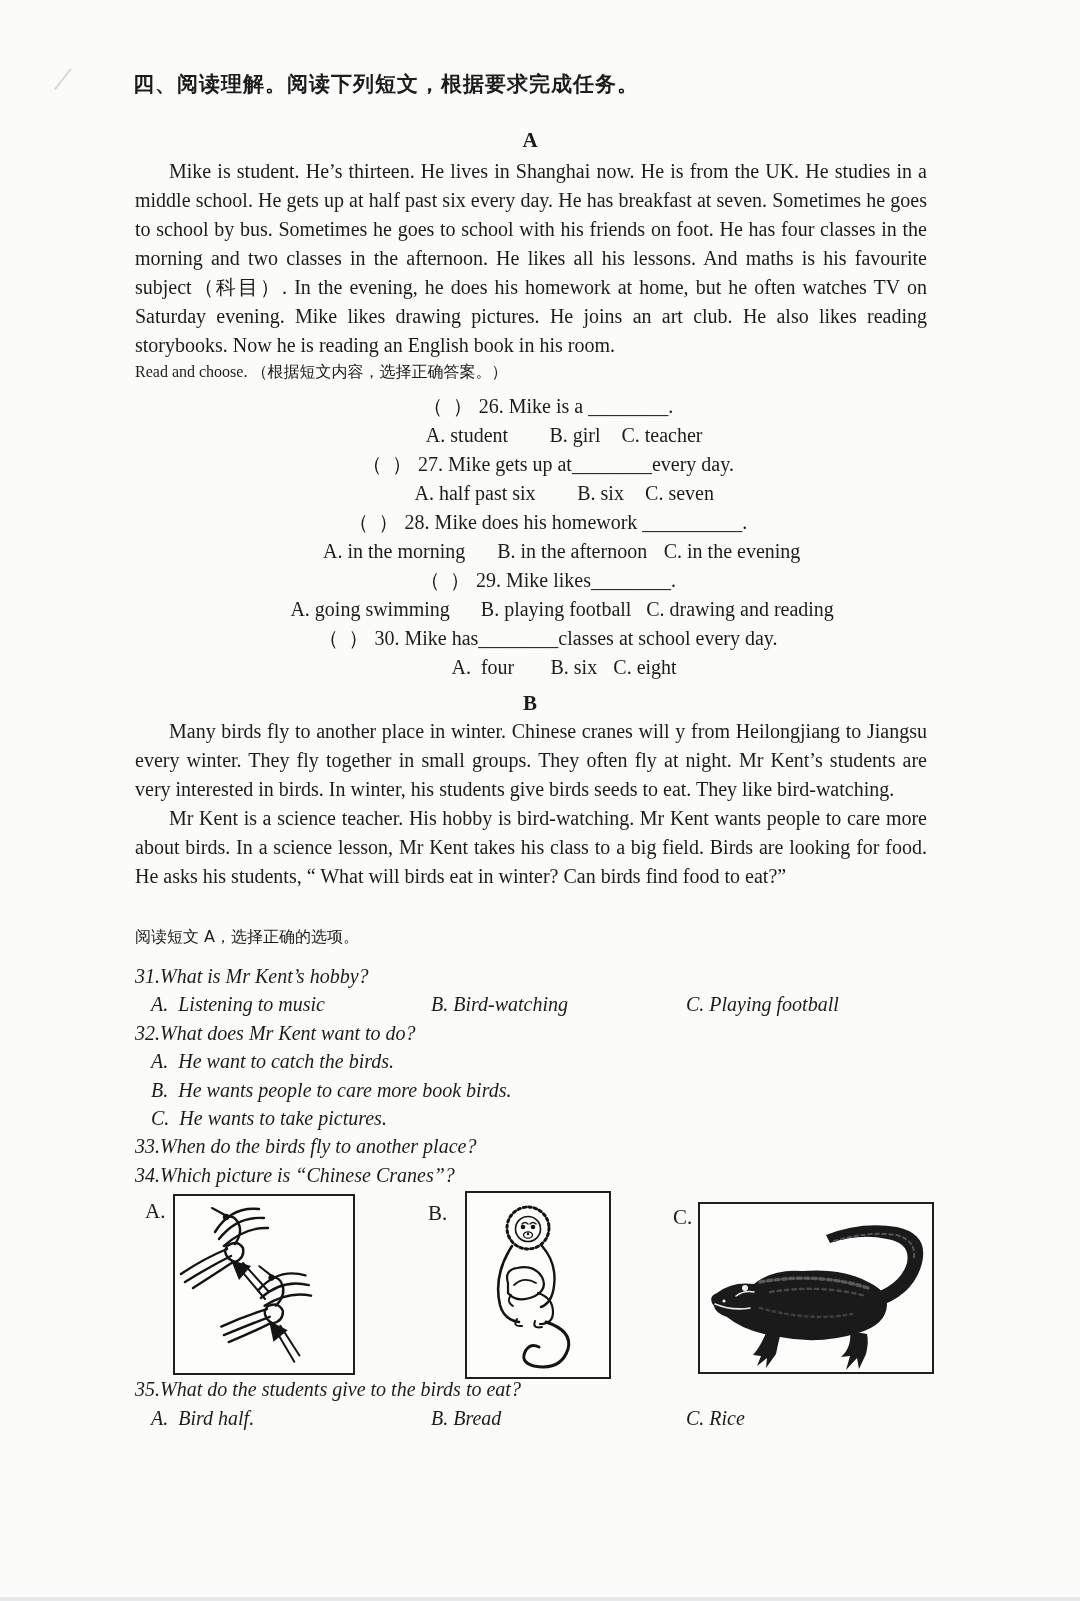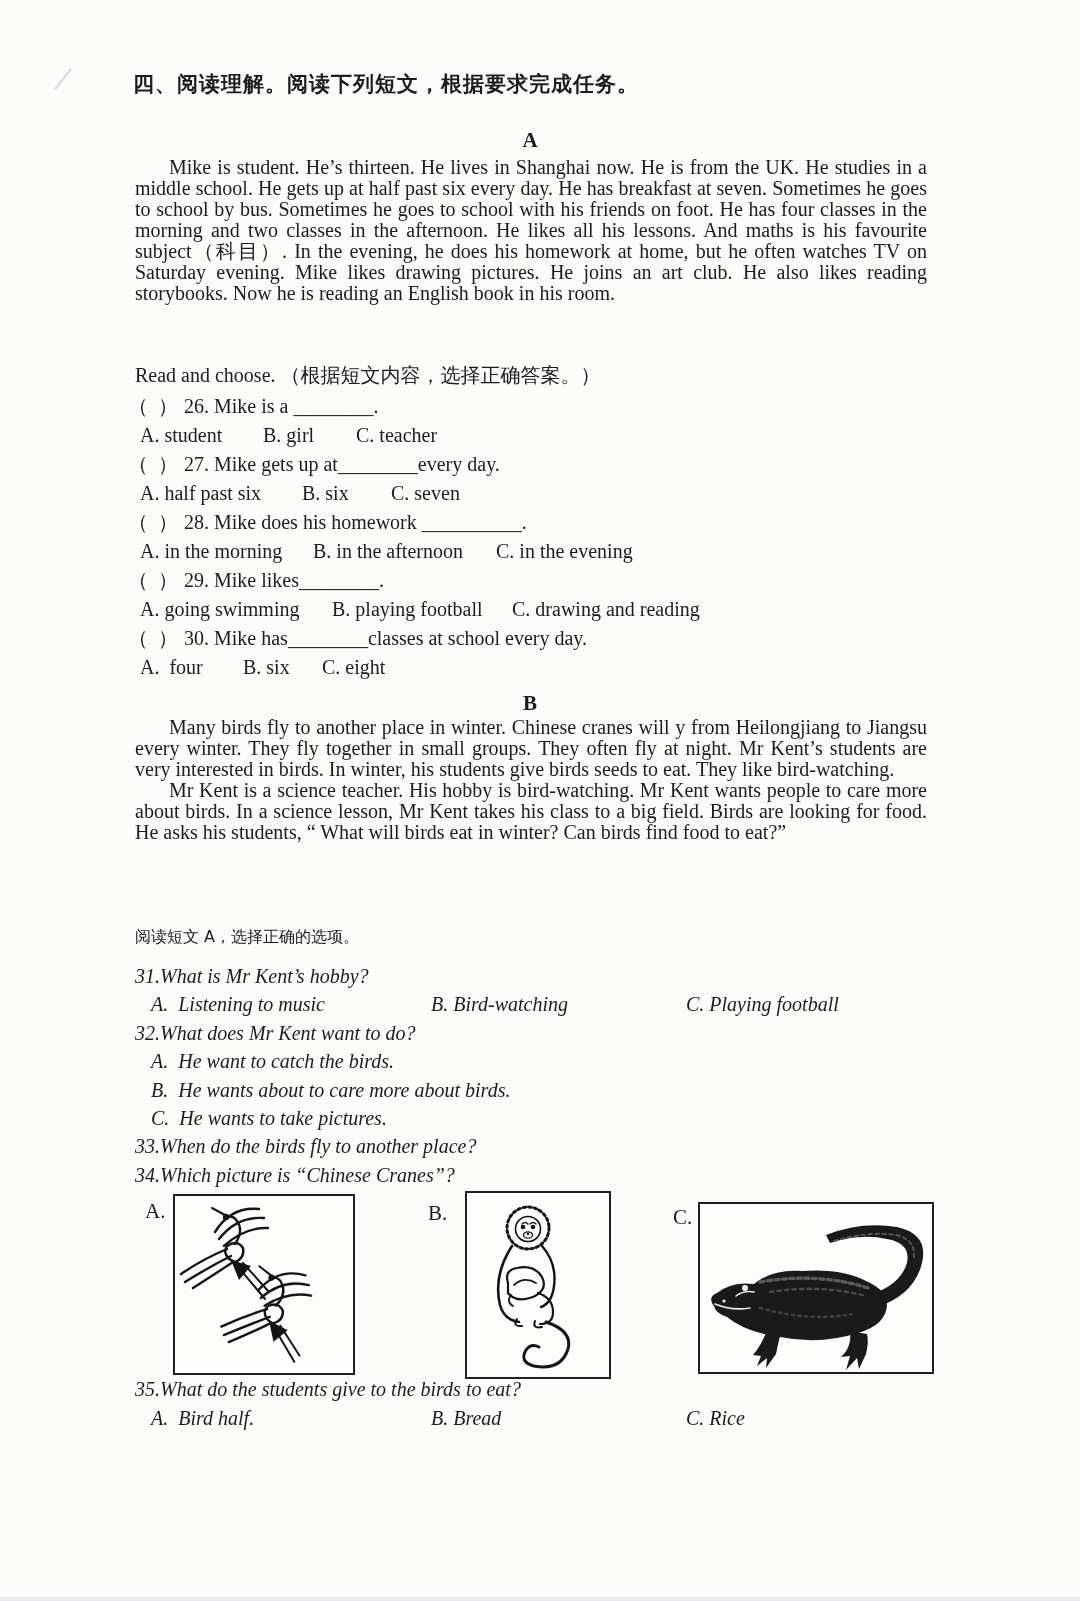--- a/index.html
+++ b/index.html
@@ -4,24 +4,24 @@
 <style>
   html,body{margin:0;padding:0;}
   body{width:1080px;height:1601px;background:#fbfbfa;position:relative;overflow:hidden;
        font-family:"Liberation Serif","DejaVu Serif",serif;color:#1c1c1c;}
   .page{position:absolute;inset:0;}
   .abs{position:absolute;}
   .cn{font-family:"DejaVu Sans","Liberation Sans",sans-serif;}
   .heading{left:133px;top:70px;font-size:21px;font-weight:bold;letter-spacing:1px;font-family:Liberation Serif, serif;}
   .sec-label{left:135px;width:790px;top:128px;text-align:center;font-size:21px;font-weight:bold;}
   .sec-label-b{top:691px;}
-  .passage{left:135px;top:157px;width:792px;font-size:20px;line-height:21px;text-align:justify;}
+  .passage{left:135px;top:157px;width:792px;font-size:20px;line-height:29px;text-align:justify;}
   .passage p{margin:0;text-indent:34px;}
-  .read-choose{left:135px;top:362px;font-size:20px;}
-  .qa{left:120px;top:392px;width:800px;font-size:20px;}
+  .read-choose{left:135px;top:362px;font-size:16px;}
+  .qa{left:144px;top:392px;width:800px;font-size:20px;text-align:center;}
   .qa .ln{height:29px;line-height:29px;white-space:pre-wrap;}
   .qa .stem{padding-left:8px;}
   .qa .opts{padding-left:20px;}
   .qa .opts span{display:inline-block;white-space:pre-wrap;}
   .r26 span:nth-child(1){width:123px}.r26 span:nth-child(2){width:93px}
   .r27 span:nth-child(1){width:162px}.r27 span:nth-child(2){width:89px}
   .r28 span:nth-child(1){width:173px}.r28 span:nth-child(2){width:183px}
   .r29 span:nth-child(1){width:192px}.r29 span:nth-child(2){width:180px}
   .r30 span:nth-child(1){width:103px}.r30 span:nth-child(2){width:79px}
   .bracket{margin-right:6px;}
@@ -82,21 +82,21 @@
     <p>Mr Kent is a science teacher. His hobby is bird-watching. Mr Kent wants people to care more about birds. In a science lesson, Mr Kent takes his class to a big field. Birds are looking for food. He asks his students, “ What will birds eat in winter? Can birds find food to eat?”</p>
   </div>
 
   <div class="abs instr-b cn">阅读短文 A，选择正确的选项。</div>
 
   <div class="abs qb">
     <div class="ln">31.What is Mr Kent’s hobby?</div>
     <div class="ln optrow"><span>A.  Listening to music</span><span>B. Bird-watching</span><span>C. Playing football</span></div>
     <div class="ln">32.What does Mr Kent want to do?</div>
     <div class="ln optstack">A.  He want to catch the birds.</div>
-    <div class="ln optstack">B.  He wants about to care more about birds.</div>
+    <div class="ln optstack">B.  He wants people to care more book birds.</div>
     <div class="ln optstack">C.  He wants to take pictures.</div>
     <div class="ln">33.When do the birds fly to another place?</div>
     <div class="ln">34.Which picture is “Chinese Cranes”?</div>
 
     <div class="picrow">
       <span class="piclabel lab-a">A.</span>
       <div class="picbox box-a">
         <svg viewBox="0 0 178 177">
           <g fill="none" stroke="#141414" stroke-width="2.4" stroke-linecap="round">
             <g>

